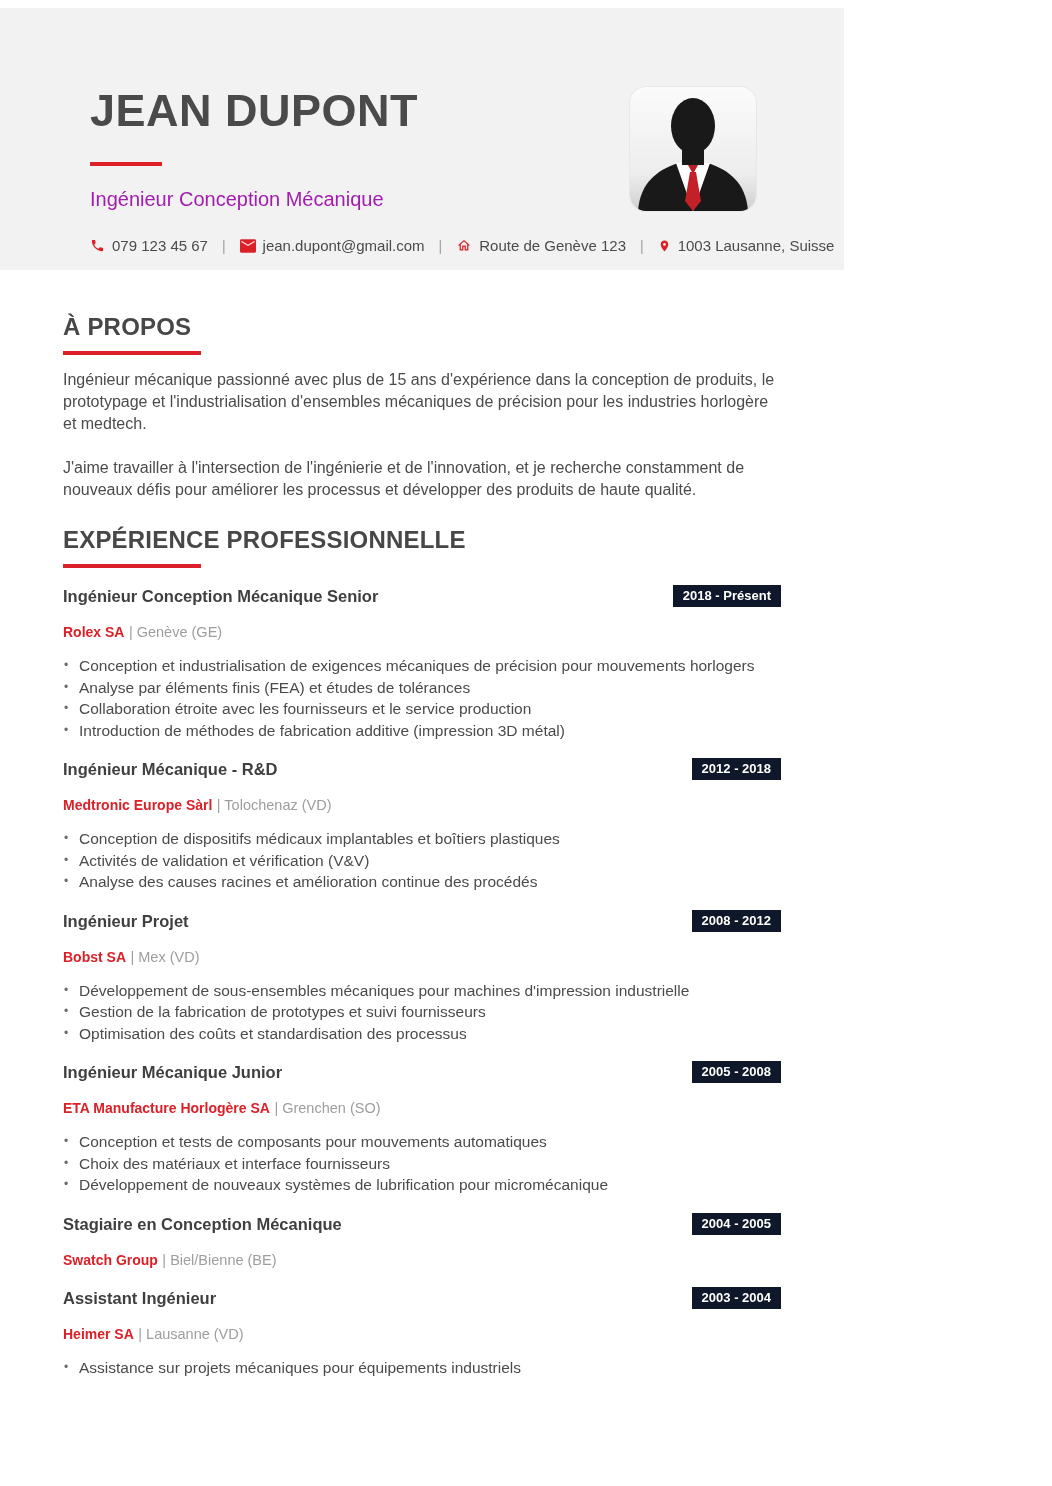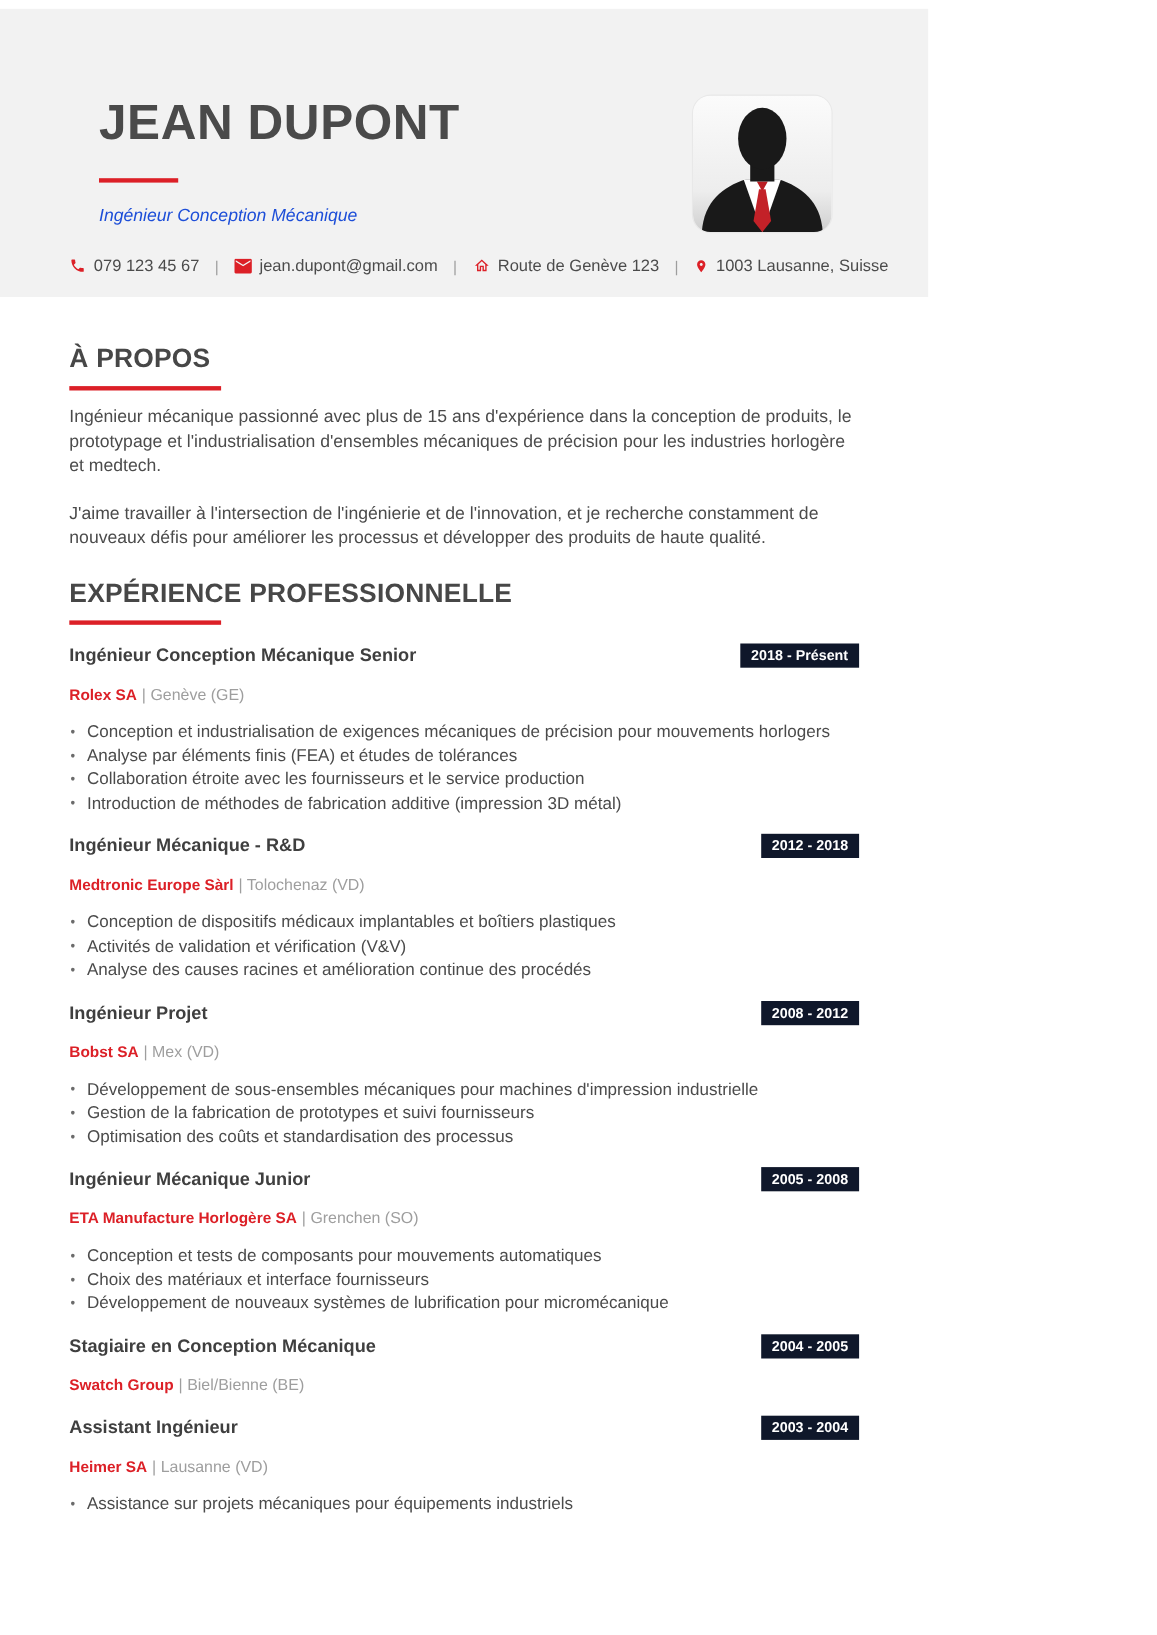--- a/index.html
+++ b/index.html
@@ -19,24 +19,24 @@
     height:262px;
     box-sizing:border-box;
     background:#f2f2f2;
     padding:80px 63px 0 90px;
   }
   .candidate-name{
     font-size:45px;font-weight:700;color:#4a4a4a;
     letter-spacing:.5px;line-height:1;white-space:nowrap;
   }
   .name-rule{width:72px;height:4px;background:#dc2027;margin-top:29px;}
-  .header-job-title{margin-top:23px;font-size:16px;color:#1d4ed8;line-height:1;font-style:italic;}
+  .header-job-title{margin-top:23px;font-size:20px;color:#a21caf;line-height:1;}
   .contact-row{
     margin-top:28px;display:flex;align-items:center;
-    font-size:15px;color:#4b4b4b;white-space:nowrap;justify-content:center;
+    font-size:15px;color:#4b4b4b;white-space:nowrap;
   }
   .contact-item{display:flex;align-items:center;gap:7px;}
   .contact-item svg{display:block;}
   .contact-sep{color:#9e9e9e;margin:0 14px;font-size:14px;}
   .avatar{
     position:absolute;top:79px;right:88px;
     width:126px;height:124px;border-radius:16px;overflow:hidden;
     box-shadow:0 0 0 1px rgba(0,0,0,0.04);
   }
   .avatar svg{display:block;}

